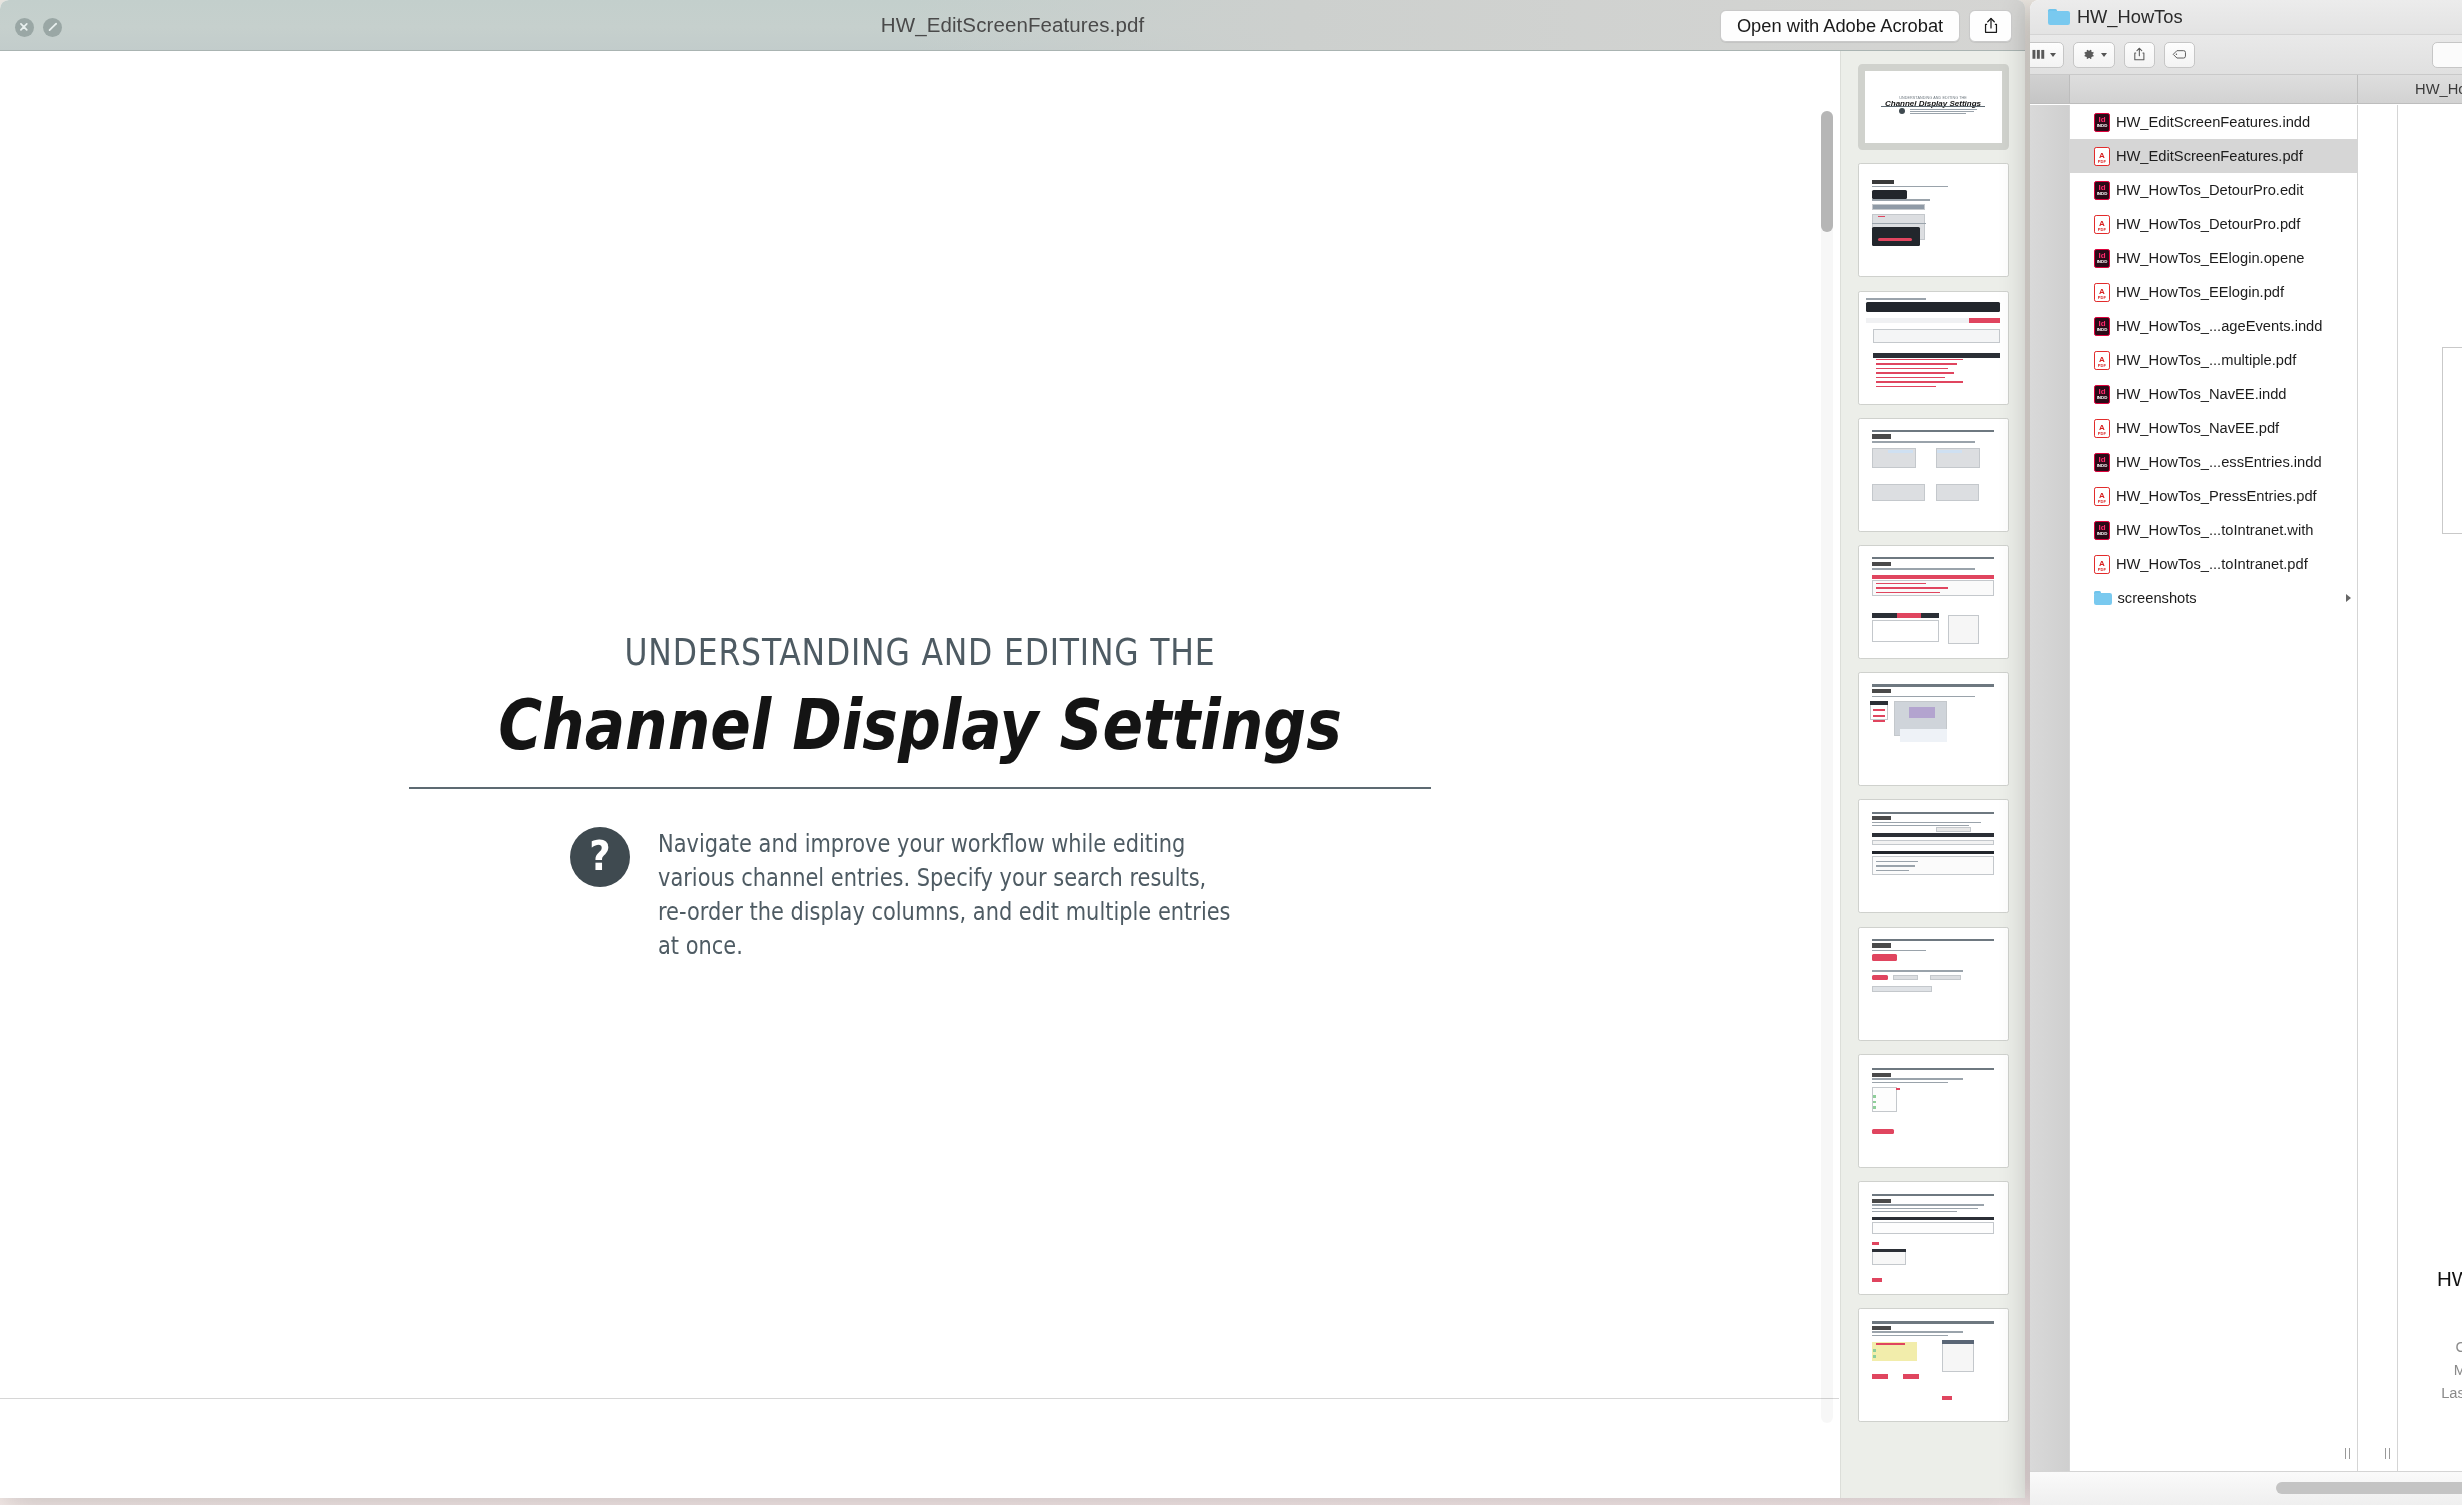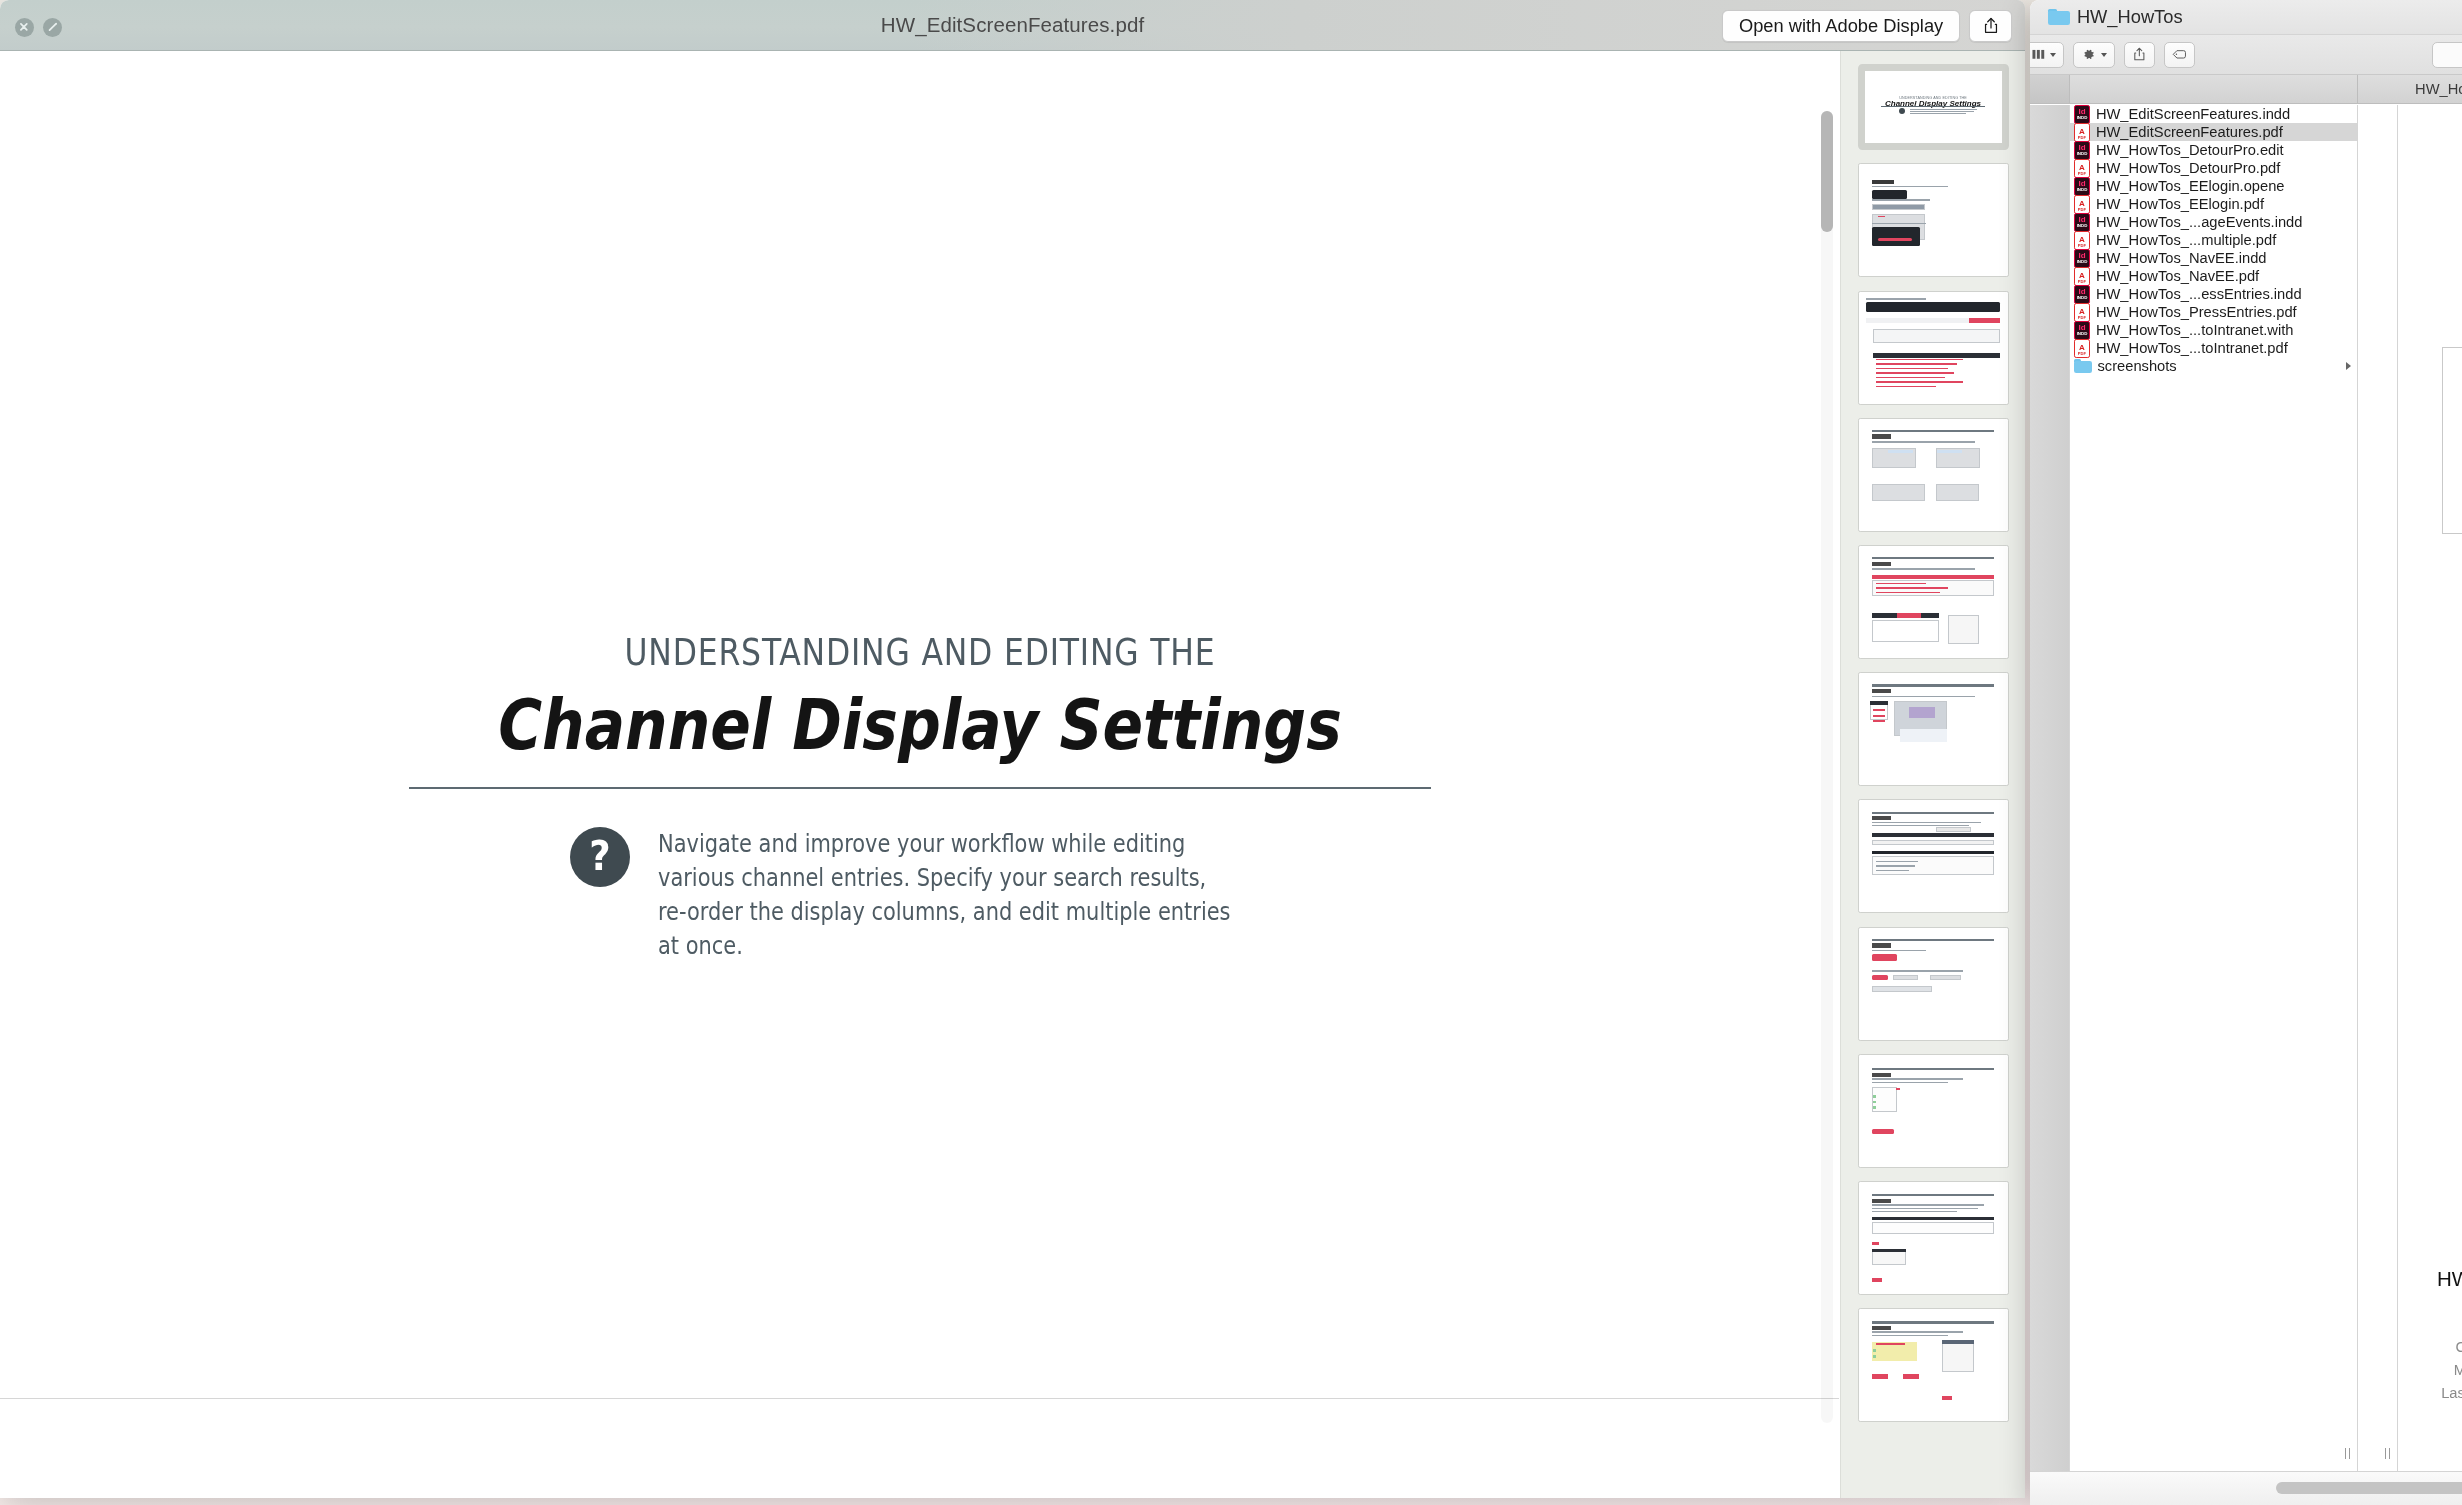--- a/index.html
+++ b/index.html
@@ -281,21 +281,21 @@
     display: flex;
   }
   .fcol { height: 100%; position: relative; background: #fff; border-right: 0.7px solid #d5d5d5; }
   #fcol-0 { width: 40px; background: linear-gradient(90deg,#d9d9d9,#cfcfcf); }
   #fcol-1 { width: 288px; }
   #fcol-2 { width: 40px; background: #fff; }
   #fcol-3 { flex: 1; background: #fff; }
 
   .file-row {
     display: flex; align-items: center; gap: 5.9px;
-    height: 18px; padding-left: 4px;
+    height: 34px; padding-left: 24px;
     font-size: 14.7px; color: #1c1c1c;
     white-space: nowrap;
   }
   .file-row.sel { background: #d6d6d6; }
   .file-row .arr {
     margin-left: auto; margin-right: 5.9px;
     width: 0;height:0;border-top:4.4px solid transparent;border-bottom:4.4px solid transparent;border-left:5.9px solid #666;
   }
   .ficon { flex: 0 0 auto; width: 16px; height: 19px; position: relative; }
 
@@ -369,21 +369,21 @@
       </div>
       <div class="traffic" id="tl-min">
         <svg viewBox="0 0 16 16">
           <path d="M3.5 12.5 L12.5 3.5" stroke="#e8efee" stroke-width="2.4" stroke-linecap="round" fill="none"></path>
         </svg>
       </div>
 
       <div id="preview-title">HW_EditScreenFeatures.pdf</div>
 
       <div id="preview-actions">
-        <div class="pv-btn">Open with Adobe Display</div>
+        <div class="pv-btn">Open with Adobe Acrobat</div>
         <div class="pv-btn icon-only">
           <svg viewBox="0 0 22 24">
             <path d="M11 2 L11 15" stroke="#1a1a1a" stroke-width="1.7" fill="none" stroke-linecap="round"></path>
             <path d="M6.5 6.5 L11 2 L15.5 6.5" stroke="#1a1a1a" stroke-width="1.7" fill="none" stroke-linecap="round" stroke-linejoin="round"></path>
             <path d="M5 10 L3.5 10 L3.5 21 L18.5 21 L18.5 10 L17 10" stroke="#1a1a1a" stroke-width="1.7" fill="none" stroke-linecap="round" stroke-linejoin="round"></path>
           </svg>
         </div>
       </div>
     </div>
 

